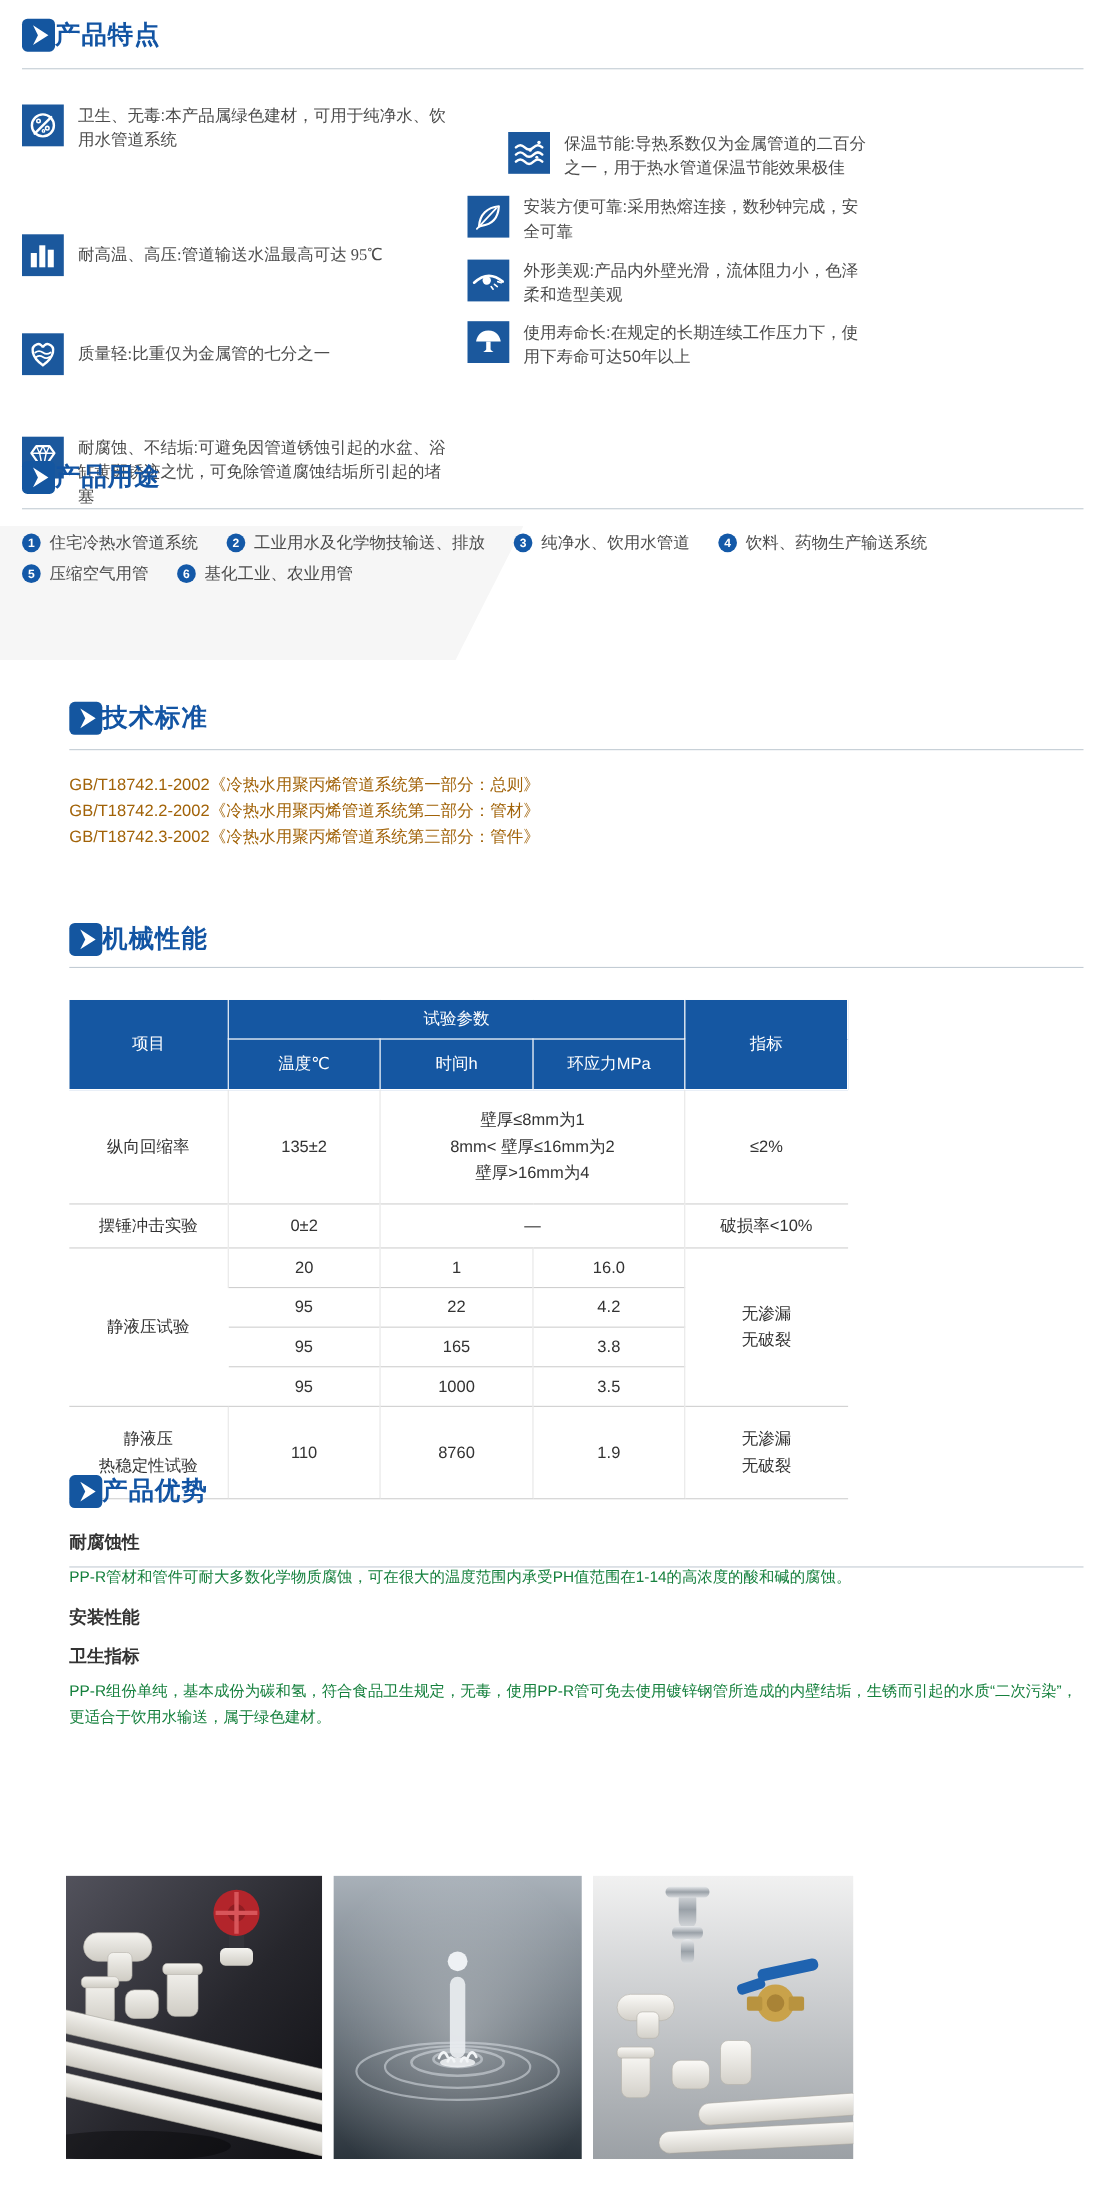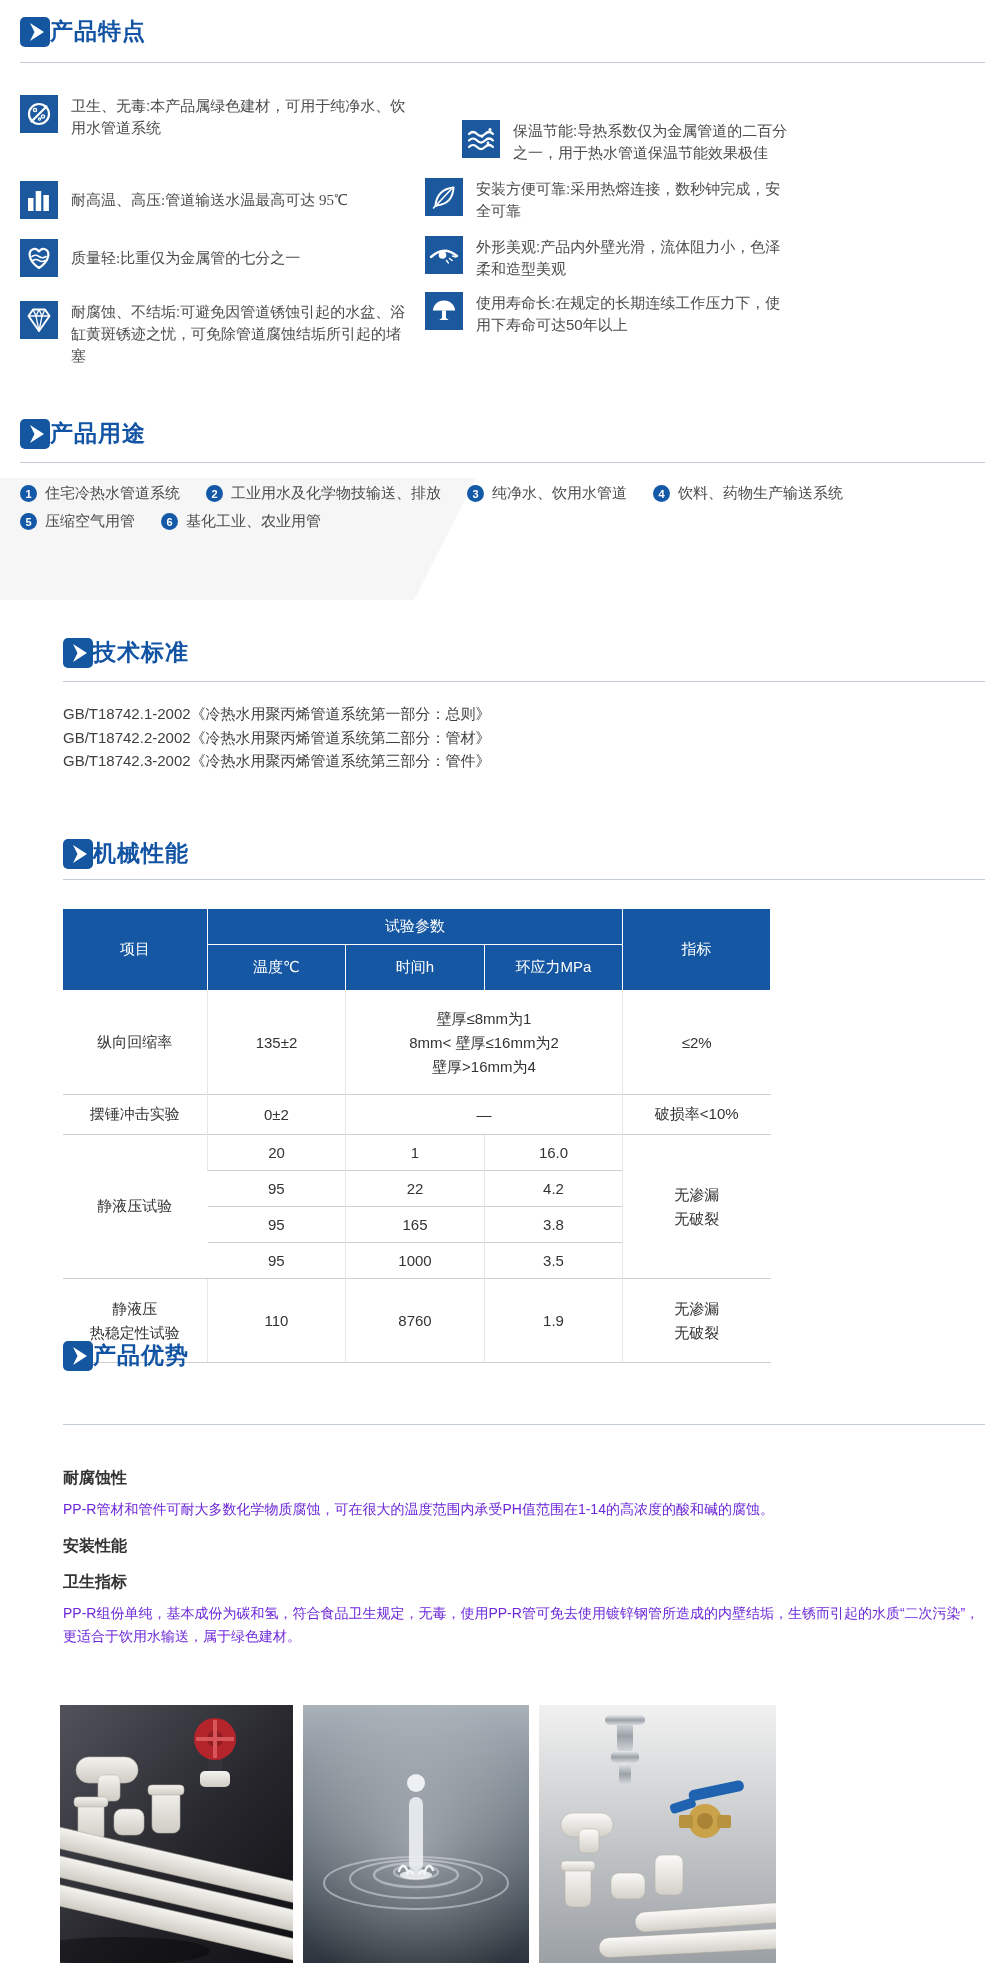--- a/index.html
+++ b/index.html
@@ -23,54 +23,54 @@
   .f-icon{width:38px;height:38px;background:#1b589d;flex:0 0 38px;display:flex;align-items:center;justify-content:center;}
   .f-text{font-size:15px;line-height:22px;color:#4c4c4c;margin:0;}
   
   .uses-list{position:absolute;}
   .uses-row{display:flex;align-items:center;margin-bottom:9px;}
   .use-item{display:inline-flex;align-items:center;gap:8px;margin-right:26px;}
   .badge{width:17px;height:17px;border-radius:50%;background:#1459a8;color:#fff;font-size:11px;font-weight:bold;
     display:inline-flex;align-items:center;justify-content:center;flex:0 0 17px;}
   .use-text{font-size:15px;color:#4c4c4c;}
   
-  .standards{position:absolute;font-size:15px;color:#404040;line-height:23.5px;}
+  .standards{position:absolute;font-size:15px;color:#a16207;line-height:23.5px;}
   
   table.mech{position:absolute;border-collapse:collapse;table-layout:fixed;background:#fff;}
   table.mech th{background:#1557a2;color:#fff;font-weight:normal;font-size:15px;border:1px solid #fff;text-align:center;}
   table.mech td{font-size:15px;color:#333;text-align:center;border-top:1px solid #cfcfcf;border-left:1px solid #e6e6e6;}
   table.mech td:first-child{border-left:none;}
   table.mech tr.last td{border-bottom:1px solid #cfcfcf;}
   .pre{white-space:pre-line;line-height:24px;}
   
   .adv{position:absolute;}
   .adv-sub{margin-bottom:15px;}
   .adv-h{font-size:16px;font-weight:bold;color:#333;margin:0 0 9px 0;}
-  .adv-p{font-size:14px;color:#6d28d9;line-height:23px;margin:0;}
+  .adv-p{font-size:14px;color:#15803d;line-height:23px;margin:0;}
   
   .photos{position:absolute;display:flex;gap:10px;}
   .photo{height:258px;overflow:hidden;}
   .photo svg{display:block;}
 </style>
 </head>
 <body>
 
 <div class="watermark"></div>
 
 <div class="sec-head" style="top:16px;left:20px;">
   <span class="arrow-box">
     <svg width="30" height="30" viewBox="0 0 30 30">
         <polygon points="10,6 24,15 10,24 14.5,15" fill="#fff"></polygon>
       </svg>
   </span>
   <span class="sec-title">产品特点</span>
 </div>
 <div class="rule" style="top:62px;left:20px;width:965px;"></div>
 
-<div class="f-col" style="top:95px;left:20px;width:387px;">
+<div class="f-col" style="top:95px;left:20px;width:387px;gap:32px;">
   <div class="feature" style="margin-bottom:42px;">
     <span class="f-icon">
       <svg width="38" height="38" viewBox="0 0 38 38" fill="none" stroke="#fff" stroke-width="2.2" stroke-linecap="round">
         <circle cx="19" cy="19" r="10"></circle>
           <line x1="11.5" y1="26.5" x2="26.5" y2="11.5"></line>
         <circle cx="15" cy="15" r="1.6" stroke-width="1.4"></circle>
           <circle cx="23" cy="21.5" r="1.6" stroke-width="1.4"></circle>
           <circle cx="19.5" cy="24" r="1.1" stroke-width="1.2"></circle>
       </svg>
     </span>
@@ -291,21 +291,21 @@
 <div class="sec-head" style="top:1340px;left:63px;">
   <span class="arrow-box">
     <svg width="30" height="30" viewBox="0 0 30 30">
         <polygon points="10,6 24,15 10,24 14.5,15" fill="#fff"></polygon>
       </svg>
   </span>
   <span class="sec-title">产品优势</span>
 </div>
 <div class="rule" style="top:1424px;left:63px;width:922px;"></div>
 
-<div class="adv" style="top:1468px;left:63px;width:922px;">
+<div class="adv" style="top:1392px;left:63px;width:922px;">
   <div class="adv-sub">
     <h3 class="adv-h">耐腐蚀性</h3>
     <p class="adv-p">PP-R管材和管件可耐大多数化学物质腐蚀，可在很大的温度范围内承受PH值范围在1-14的高浓度的酸和碱的腐蚀。</p>
   </div>
   <div class="adv-sub">
     <h3 class="adv-h">安装性能</h3>
   </div>
   <div class="adv-sub">
     <h3 class="adv-h">卫生指标</h3>
     <p class="adv-p">PP-R组份单纯，基本成份为碳和氢，符合食品卫生规定，无毒，使用PP-R管可免去使用镀锌钢管所造成的内壁结垢，生锈而引起的水质“二次污染”，更适合于饮用水输送，属于绿色建材。</p>

